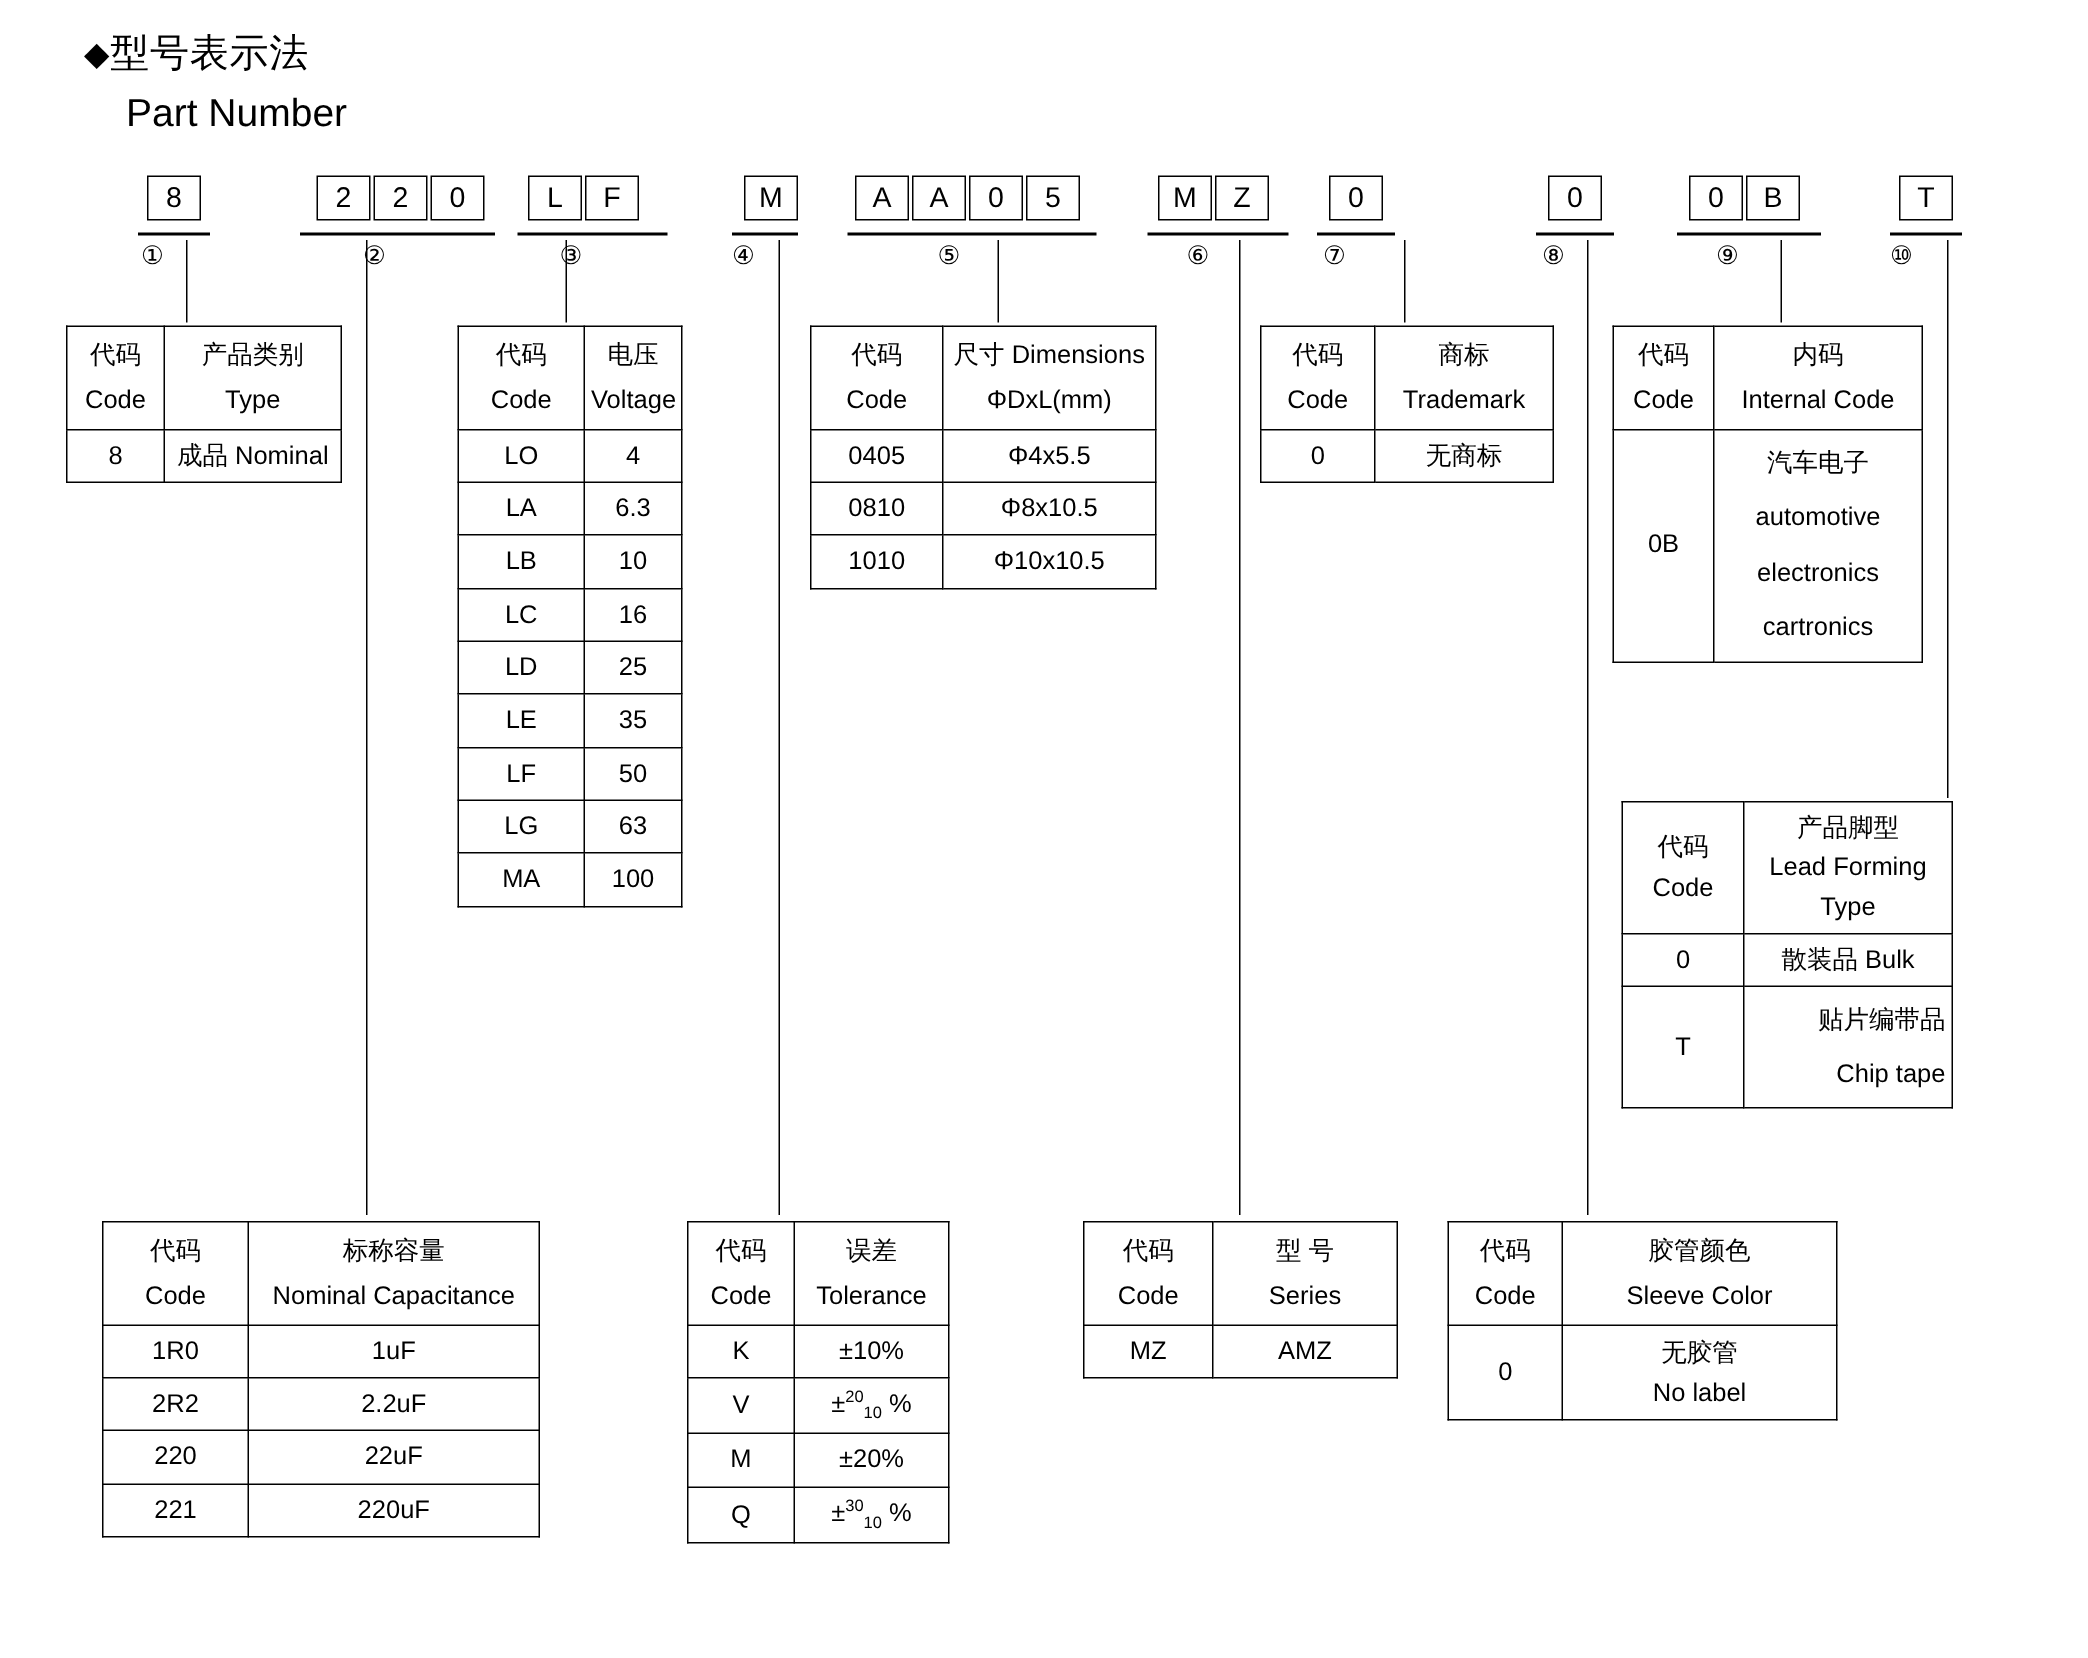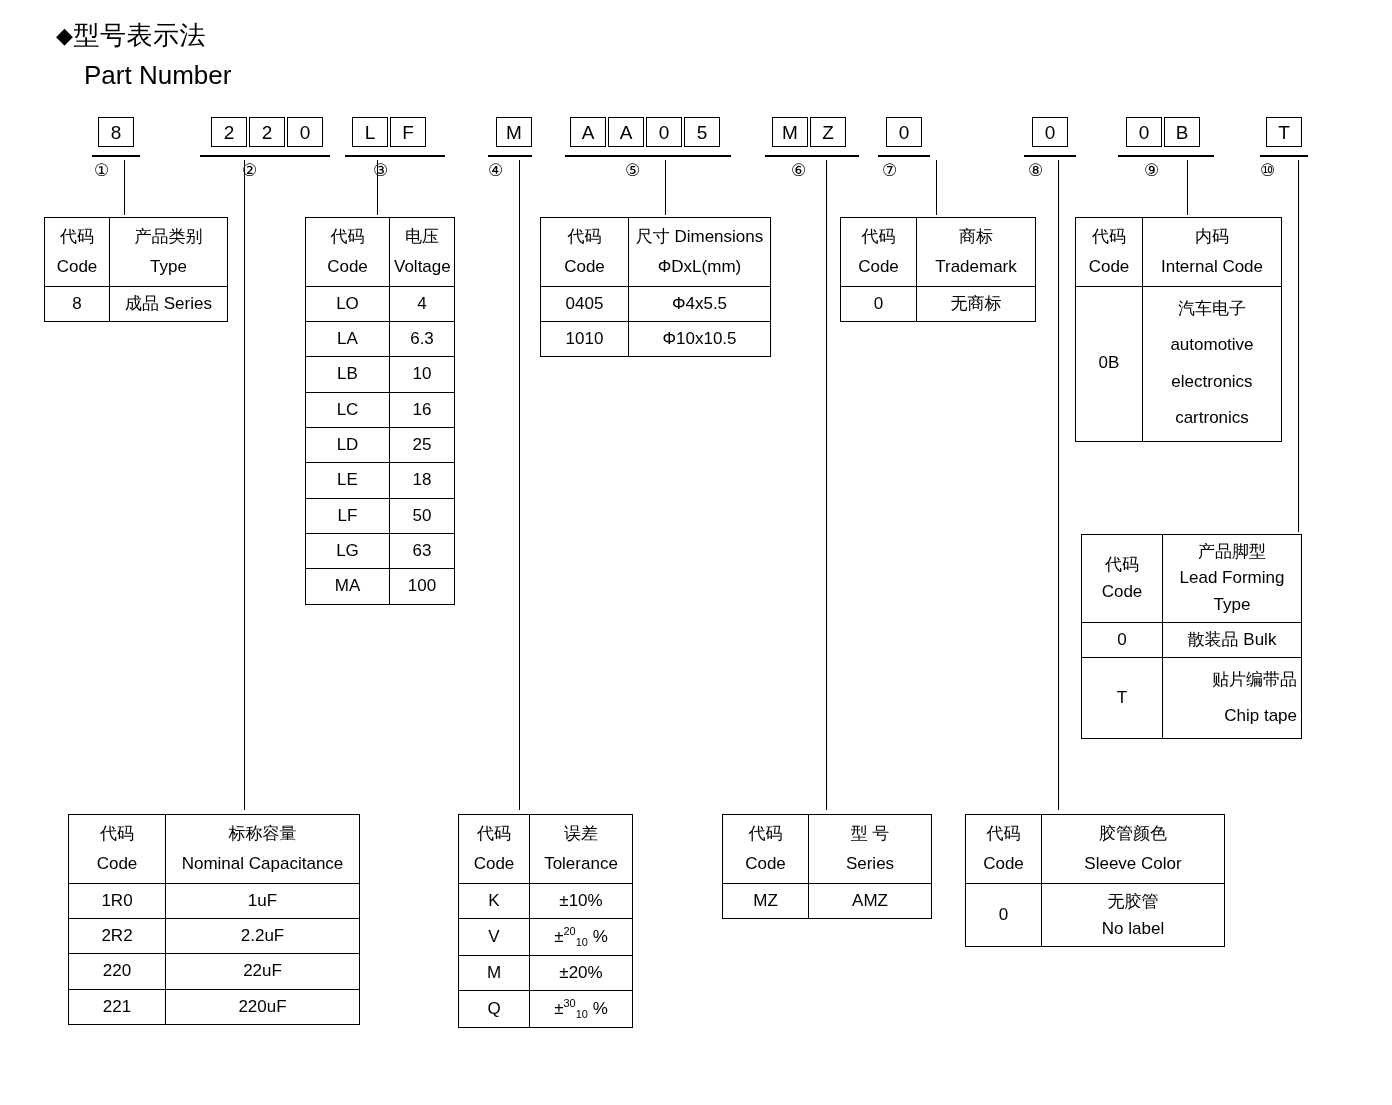--- a/index.html
+++ b/index.html
@@ -218,21 +218,21 @@
         <div>代码</div>
         <div>Code</div>
       </td>
       <td class="hd">
         <div>产品类别</div>
         <div>Type</div>
       </td>
     </tr>
     <tr>
       <td>8</td>
-      <td>成品 Series</td>
+      <td>成品 Nominal</td>
     </tr>
   </tbody>
     </table>
 
   <table class="tbl" style="left:305px; top:217px; width:150px;">
     <tbody>
         <tr>
       <td class="hd" style="width:75px;">
         <div>代码</div>
         <div>Code</div>
@@ -257,21 +257,21 @@
     <tr>
       <td>LC</td>
       <td>16</td>
     </tr>
     <tr>
       <td>LD</td>
       <td>25</td>
     </tr>
     <tr>
       <td>LE</td>
-      <td>18</td>
+      <td>35</td>
     </tr>
     <tr>
       <td>LF</td>
       <td>50</td>
     </tr>
     <tr>
       <td>LG</td>
       <td>63</td>
     </tr>
     <tr>
@@ -289,20 +289,24 @@
         <div>Code</div>
       </td>
       <td class="hd">
         <div>尺寸 Dimensions</div>
         <div>ΦDxL(mm)</div>
       </td>
     </tr>
     <tr>
       <td>0405</td>
       <td>Φ4x5.5</td>
+    </tr>
+    <tr>
+      <td>0810</td>
+      <td>Φ8x10.5</td>
     </tr>
     <tr>
       <td>1010</td>
       <td>Φ10x10.5</td>
     </tr>
   </tbody>
     </table>
 
   <table class="tbl" style="left:840px; top:217px; width:196px;">
     <tbody>

